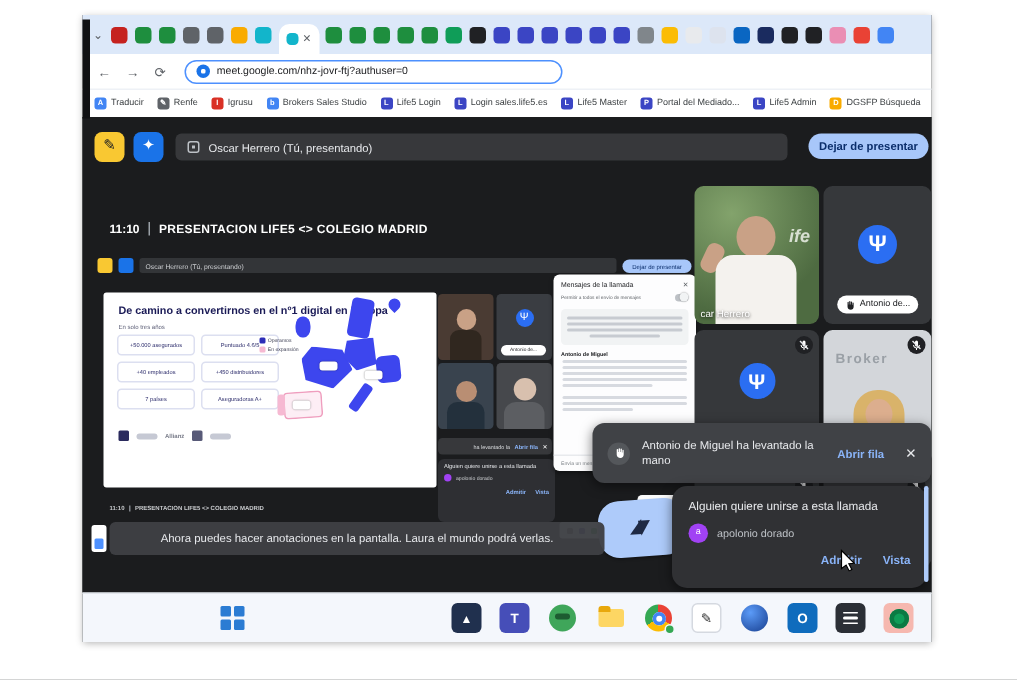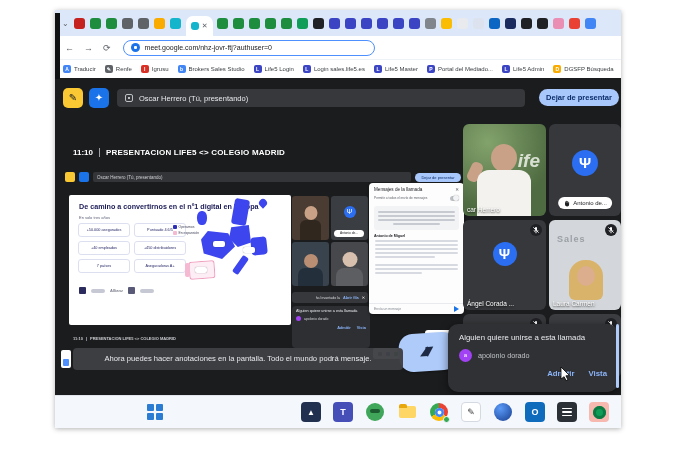--- a/index.html
+++ b/index.html
@@ -116,21 +116,21 @@
   .blob{left:344px;top:255px;width:58px;height:38px;background:#aecbfa;border-radius:14px;transform:rotate(-4deg);display:flex;align-items:center;justify-content:center;box-shadow:0 1px 2px rgba(0,0,0,.35);z-index:5;}
   .bolt{width:0;height:0;border-left:5px solid transparent;border-right:3px solid transparent;border-top:10px solid #1f2a44;position:relative;transform:skewX(-18deg);}
   .bolt::after{content:"";position:absolute;left:-7px;top:-2px;width:0;height:0;border-left:3px solid transparent;border-right:5px solid transparent;border-bottom:10px solid #1f2a44;transform:translateY(-9px) skewX(-10deg);}
   
   .caption{left:18px;top:270px;width:330px;height:22px;background:rgba(62,64,68,.96);border-radius:4px;color:#e8eaed;font-size:7.6px;text-align:center;line-height:22px;white-space:nowrap;z-index:6;}
   .cap-frag{left:6px;top:272px;width:10px;height:18px;background:#fff;border-radius:2px;z-index:5;}
   .cap-frag::after{content:"";position:absolute;left:2px;bottom:2px;width:6px;height:7px;background:#4d90fe;border-radius:1px;}
   
   .tile{border-radius:6px;overflow:hidden;z-index:1;}
   .tileA{left:408px;top:46px;width:83px;height:92px;background:radial-gradient(circle at 30% 20%,#83a36c,#4e6b41 70%);}
-  .tileA .backdrop{position:absolute;right:6px;top:26px;color:#eef2ea;font-size:19px;font-weight:bold;font-style:italic;opacity:.85;}
+  .tileA .backdrop{position:absolute;right:6px;top:26px;color:#eef2ea;font-size:12px;font-weight:bold;font-style:italic;opacity:.85;}
   .head{position:absolute;border-radius:50%;}
   .tileA .head{left:28px;top:20px;width:26px;height:28px;background:#c9a186;}
   .tileA .shirt{position:absolute;left:14px;top:46px;width:54px;height:50px;background:#f4f2ee;border-radius:12px 12px 0 0;}
   .tileA .arm{position:absolute;left:6px;top:38px;width:12px;height:20px;background:#c9a186;border-radius:5px;transform:rotate(25deg);}
   .name-tag{position:absolute;left:4px;bottom:3px;font-size:6.5px;color:#fff;text-shadow:0 1px 2px rgba(0,0,0,.8);white-space:nowrap;}
   .tileB{left:494px;top:46px;width:72px;height:92px;background:#36383b;}
   .logo-circle{position:absolute;left:50%;top:26px;transform:translateX(-50%);width:26px;height:26px;border-radius:50%;background:#2b6ef2;color:#fff;font-size:15px;font-weight:bold;text-align:center;line-height:26px;}
   .raise-pill{position:absolute;left:50%;bottom:7px;transform:translateX(-50%);background:#fff;border-radius:7px;height:12px;display:flex;align-items:center;gap:3px;padding:0 5px;white-space:nowrap;}
   .raise-pill .tx{font-size:6px;color:#202124;}
   .tileC{left:408px;top:142px;width:83px;height:90px;background:#36383b;}
@@ -440,21 +440,21 @@
           <span class="dot" style="background:#fdd663"></span>
           <span class="dot" style="background:#ea4335"></span>
           <span class="dot" style="background:#0f6cbd"></span>
       </div>
 
       <div class="abs blob">
           <span class="bolt"></span>
         </div>
 
       <div class="abs cap-frag"></div>
-      <div class="abs caption">Ahora puedes hacer anotaciones en la pantalla. Todo el mundo podrá mensaje.</div>
+      <div class="abs caption">Ahora puedes hacer anotaciones en la pantalla. Laura el mundo podrá verlas.</div>
 
       <div class="abs tile tileA">
         <span class="backdrop">ife</span>
         <span class="head"></span>
         <span class="arm"></span>
         <span class="shirt"></span>
         <span class="name-tag">car Herrero</span>
       </div>
       <div class="abs tile tileB">
         <span class="logo-circle">Ψ</span>
@@ -471,21 +471,21 @@
             <svg width="8" height="8" viewBox="0 0 12 12">
               <rect x="4.5" y="1.5" width="3" height="6" rx="1.5" fill="#fff"></rect>
               <path d="M3 6a3 3 0 0 0 6 0" stroke="#fff" fill="none" stroke-width="1"></path>
               <line x1="6" y1="9" x2="6" y2="11" stroke="#fff" stroke-width="1"></line>
               <line x1="2" y1="2" x2="10" y2="10" stroke="#e8eaed" stroke-width="1.4"></line>
             </svg>
           </span>
         <span class="name-tag">Ángel Corada ...</span>
       </div>
       <div class="abs tile tileD">
-        <span class="wm">Sales</span>
+        <span class="wm">Broker</span>
         <span class="hair"></span>
         <span class="face"></span>
         <span class="micoff">
             <svg width="8" height="8" viewBox="0 0 12 12">
               <rect x="4.5" y="1.5" width="3" height="6" rx="1.5" fill="#fff"></rect>
               <path d="M3 6a3 3 0 0 0 6 0" stroke="#fff" fill="none" stroke-width="1"></path>
               <line x1="6" y1="9" x2="6" y2="11" stroke="#fff" stroke-width="1"></line>
               <line x1="2" y1="2" x2="10" y2="10" stroke="#e8eaed" stroke-width="1.4"></line>
             </svg>
           </span>
@@ -501,20 +501,30 @@
       </div>
       <div class="abs tile tileF">
         <span class="micoff">
             <svg width="8" height="8" viewBox="0 0 12 12">
               <rect x="4.5" y="1.5" width="3" height="6" rx="1.5" fill="#fff"></rect>
               <line x1="2" y1="2" x2="10" y2="10" stroke="#e8eaed" stroke-width="1.4"></line>
             </svg>
           </span>
       </div>
 
+      <div class="abs toast">
+        <span class="hcirc">
+            <svg width="8" height="8" viewBox="0 0 12 12">
+              <path d="M3.2 6V2.8a.7.7 0 0 1 1.4 0V5h.5V1.9a.7.7 0 0 1 1.4 0V5h.5V2.3a.7.7 0 0 1 1.4 0V5.4h.5V3.5a.65.65 0 0 1 1.3 0V7.6c0 2-1.3 3.4-3.3 3.4S3.2 9.6 3.2 7.6z" fill="#fff"></path>
+            </svg>
+          </span>
+        <span class="tx">Antonio de Miguel ha levantado la mano</span>
+        <span class="act">Abrir fila</span>
+        <span class="x">✕</span>
+      </div>
 
       <div class="abs jdialog">
         <div class="t">Alguien quiere unirse a esta llamada</div>
         <div class="row">
           <span class="av">a</span>
           <span class="nm">apolonio dorado</span>
         </div>
         <div class="acts">
           <span>Admitir</span>
           <span>Vista</span>

